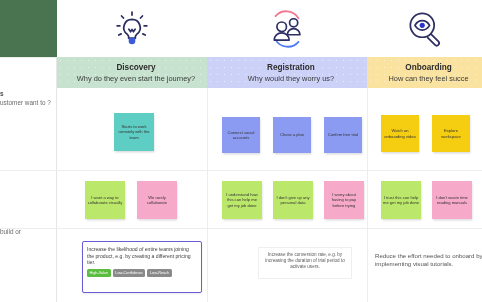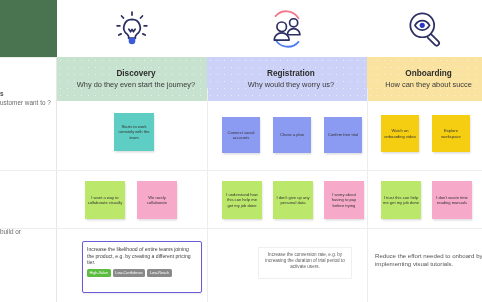--- a/index.html
+++ b/index.html
@@ -26,21 +26,21 @@
     color: #6b6b6b; font-size: 6.4px; line-height: 8.6px;
     text-align: left; overflow: hidden;
   }
   .side-row .sr-title { font-weight: bold; color: #4a4a4a; display: block; }
   .side-sep {
     position: absolute; left: 0; width: 57px; height: 1px; background: #ededed;
   }
 
   
   .col-head {
-    position: absolute; top: 57px; height: 44px;
+    position: absolute; top: 57px; height: 31px;
     display: flex; flex-direction: column;
     align-items: center; justify-content: center;
     background-size: 7px 7px;
     background-image: radial-gradient(rgba(255,255,255,.55) .7px, transparent .8px);
     padding-left: 8px;
   }
   .col-title { font-size: 8.2px; font-weight: bold; color: #2c2c2c; line-height: 11px; }
   .col-sub { font-size: 7.4px; color: #3a3a3a; line-height: 11px; white-space: nowrap; }
 
   
@@ -152,21 +152,21 @@
   <div class="col-head" style="left:57px;width:150px;background-color:#c7e3cf;">
     <div class="col-title">Discovery</div>
     <div class="col-sub">Why do they even start the journey?</div>
   </div>
   <div class="col-head" style="left:207px;width:160px;background-color:#ccd2f7;">
     <div class="col-title">Registration</div>
     <div class="col-sub">Why would they worry us?</div>
   </div>
   <div class="col-head" style="left:367px;width:115px;background-color:#fae3a0;">
     <div class="col-title">Onboarding</div>
-    <div class="col-sub">How can they about succe</div>
+    <div class="col-sub">How can they feel succe</div>
   </div>
 
   <div class="row-sep" style="top:170px;"></div>
   <div class="row-sep" style="top:228px;"></div>
   <div class="col-sep" style="left:207px;top:88px;height:214px;"></div>
   <div class="col-sep" style="left:367px;top:88px;height:214px;"></div>
 
   <div class="note" style="left:114px;top:113px;width:40px;height:38px;background:#5ECDC4;">Starts to work remotely with the team</div>
 
   <div class="note" style="left:222px;top:117px;width:38px;height:36px;background:#8C9BF2;">Connect social accounts</div>

